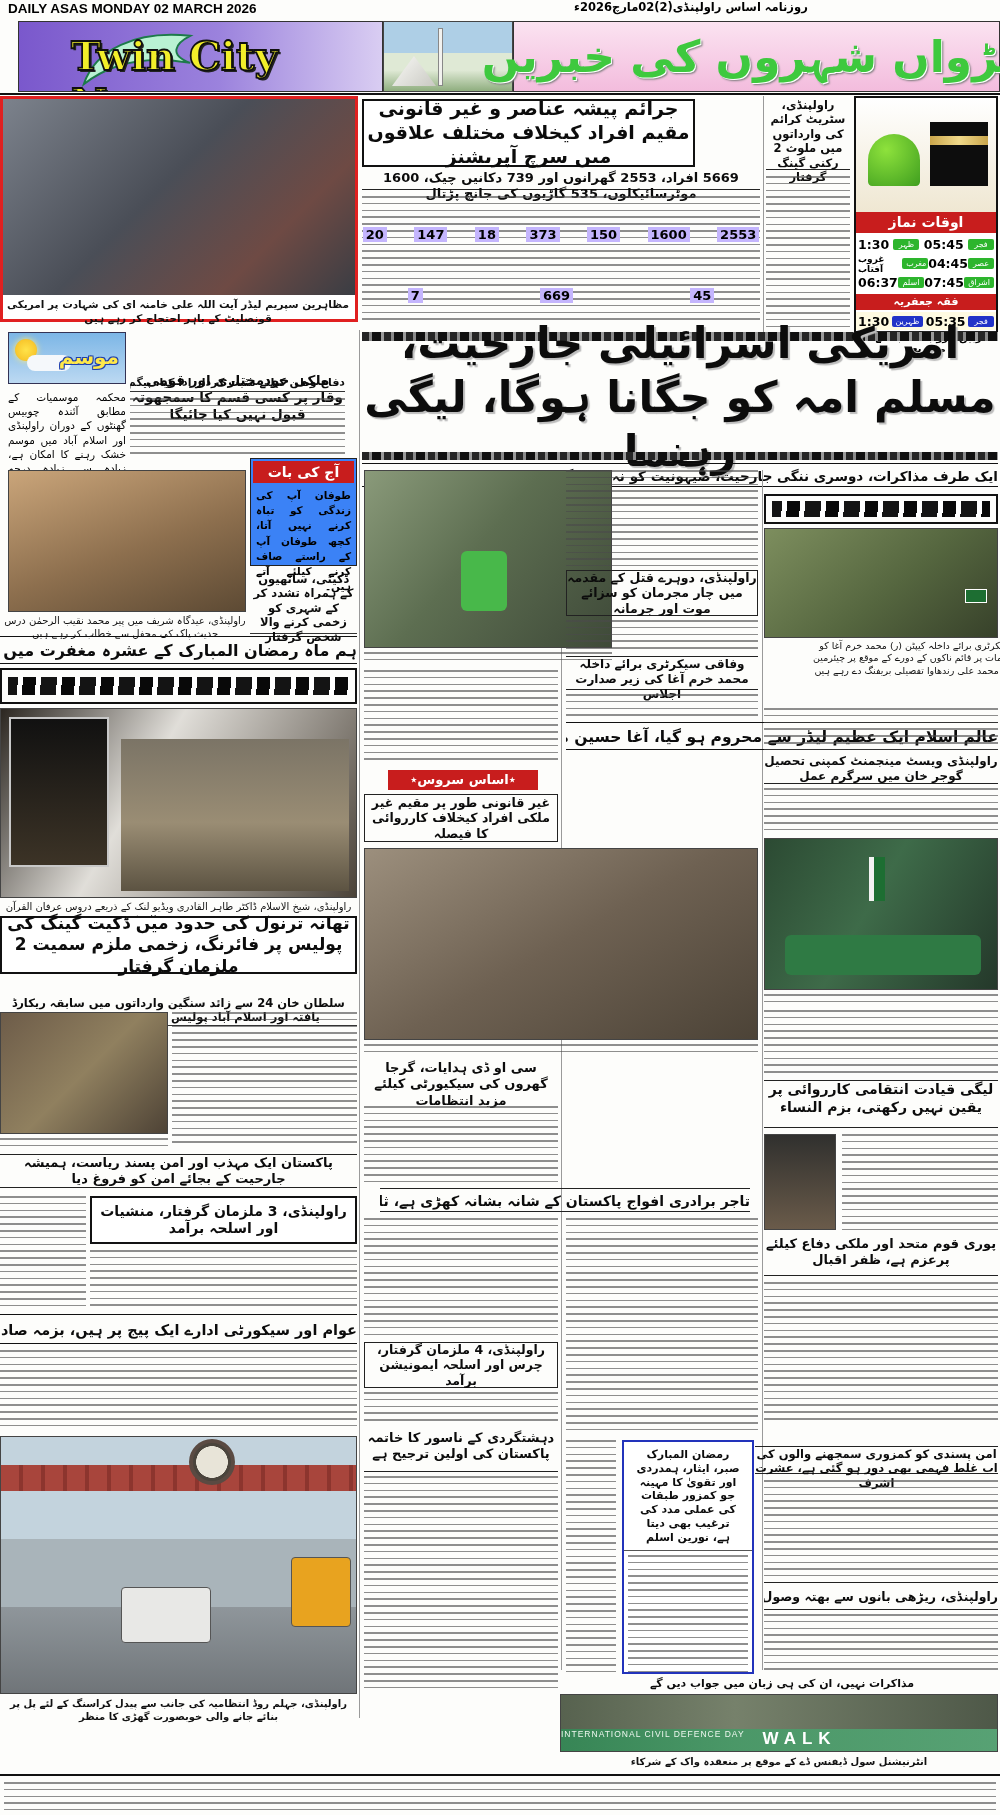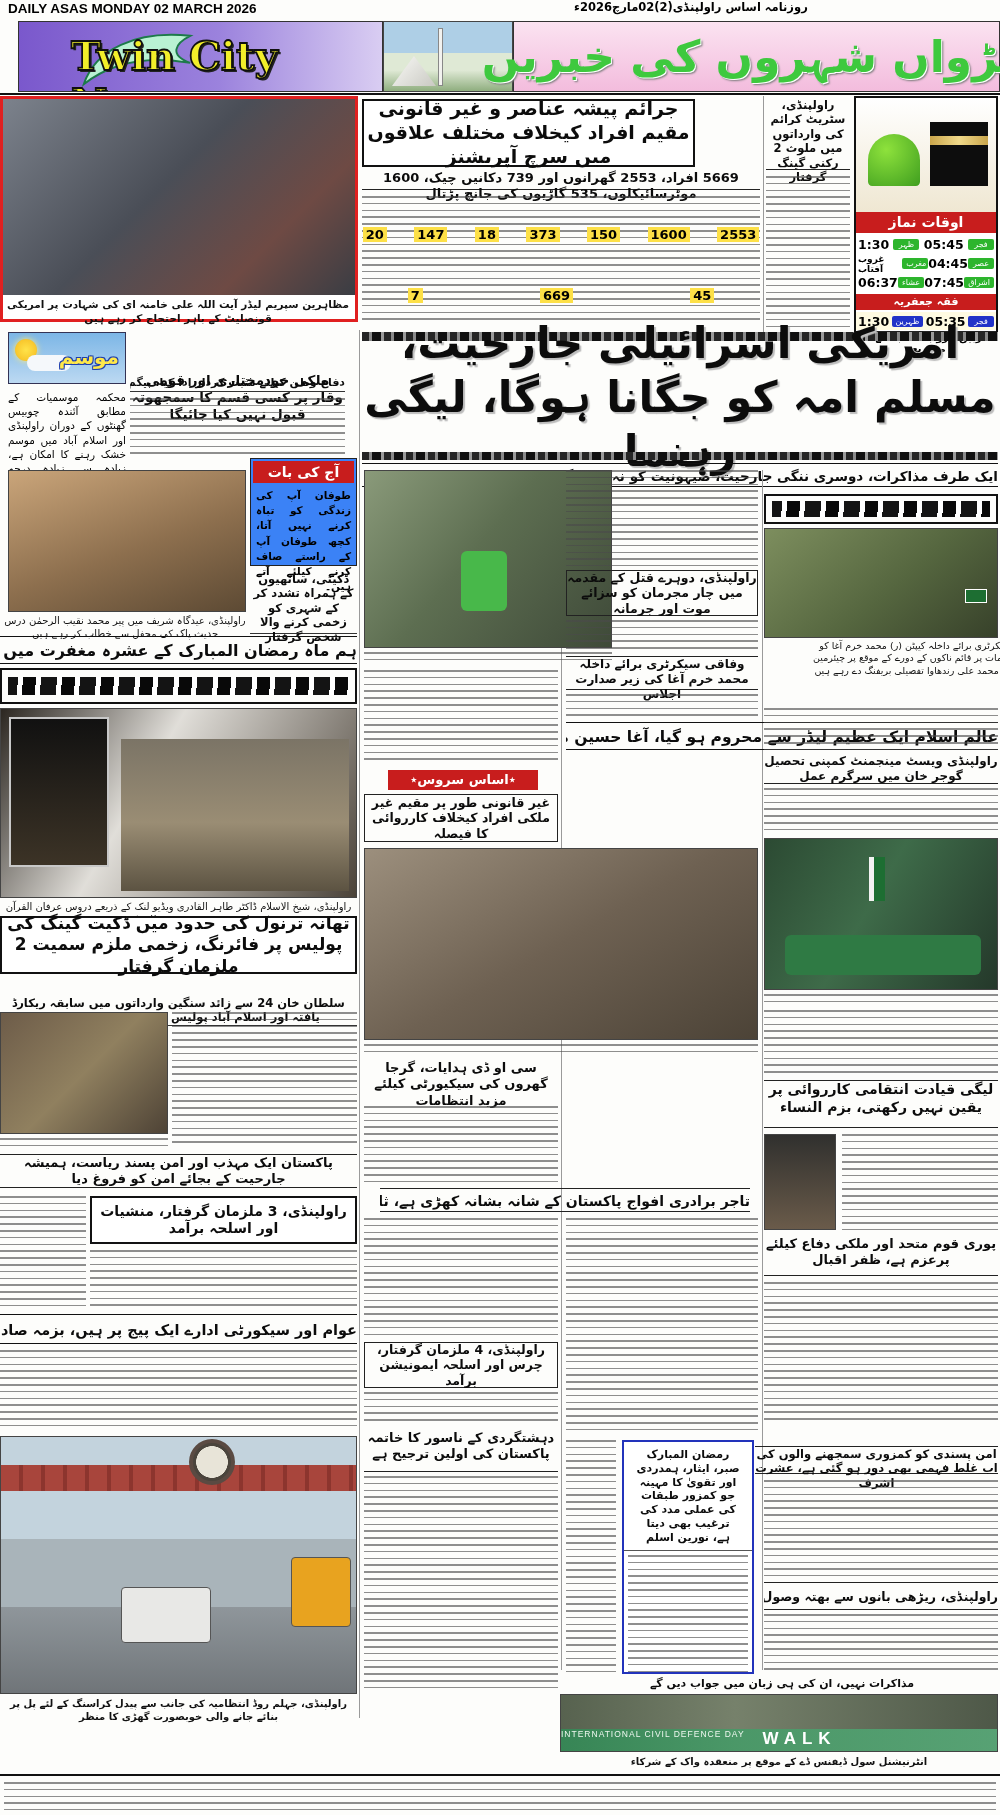--- a/index.html
+++ b/index.html
@@ -15,21 +15,21 @@
   .scrib{background-image:repeating-linear-gradient(92deg,#141414 0 16px,#fff 16px 21px,#090909 21px 34px,#fff 34px 39px);
       background-clip:content-box;padding:7px 6px;}
   .rough{background:repeating-linear-gradient(90deg,#262626 0 7px,#8a8a8a 7px 10px,#101010 10px 19px,#9b9b9b 19px 22px);}
   .photo{border:1px solid #444;}
   .cap{font-size:10px;text-align:center;direction:rtl;color:#111;line-height:1.3;}
   .vr{width:0;border-left:1px solid #9a9a9a;}
   .redband{background:#c81d1d;color:#fff;font-weight:bold;text-align:center;direction:rtl;}
   .chip{display:inline-block;background:#2db52d;color:#fff;font-size:8px;border-radius:2px;
         padding:1px 4px;min-width:18px;text-align:center;}
   .chipb{background:#2233c8;}
-  .num{font-weight:bold;font-size:13px;color:#000;background:#fde047;padding:0 3px;}
+  .num{font-weight:bold;font-size:13px;color:#000;background:#c4b5fd;padding:0 3px;}
   .ptime{font-size:12.5px;font-weight:bold;color:#000;}
 </style>
 </head>
 <body>
 
 <div id="paper">
 
   <div class="abs" style="left:8px;top:1px;width:520px;height:18px;font-family:'Liberation Sans',sans-serif;font-weight:bold;font-size:13.5px;color:#000;">DAILY ASAS MONDAY 02 MARCH  2026</div>
   <div class="abs rtl" style="right:6px;top:0;width:420px;height:18px;font-size:11.5px;font-weight:bold;text-align:left;color:#000;">روزنامہ اساس راولپنڈی(2)02مارچ2026ء</div>
 
@@ -91,21 +91,21 @@
         <span class="chip">فجر</span>
       </div>
       <div style="display:flex;justify-content:space-between;align-items:center;">
         <span class="ptime" style="font-size:9px;">غروب آفتاب</span>
         <span class="chip">مغرب</span>
         <span class="ptime">04:45</span>
         <span class="chip">عصر</span>
       </div>
       <div style="display:flex;justify-content:space-between;align-items:center;">
         <span class="ptime">06:37</span>
-        <span class="chip">عشاء</span>
+        <span class="chip">اسلم</span>
         <span class="ptime">07:45</span>
         <span class="chip">اشراق</span>
       </div>
     </div>
     <div class="abs redband" style="left:0;top:196px;width:140px;height:16px;font-size:11px;line-height:16px;">فقہ جعفریہ</div>
     <div class="abs" style="left:0;top:214px;width:140px;height:18px;background:#fffbe2;display:flex;justify-content:space-between;align-items:center;padding:0 2px;box-sizing:border-box;">
       <span class="ptime">1:30</span>
       <span class="chip chipb">ظہرین</span>
       <span class="ptime">05:35</span>
       <span class="chip chipb">فجر</span>

